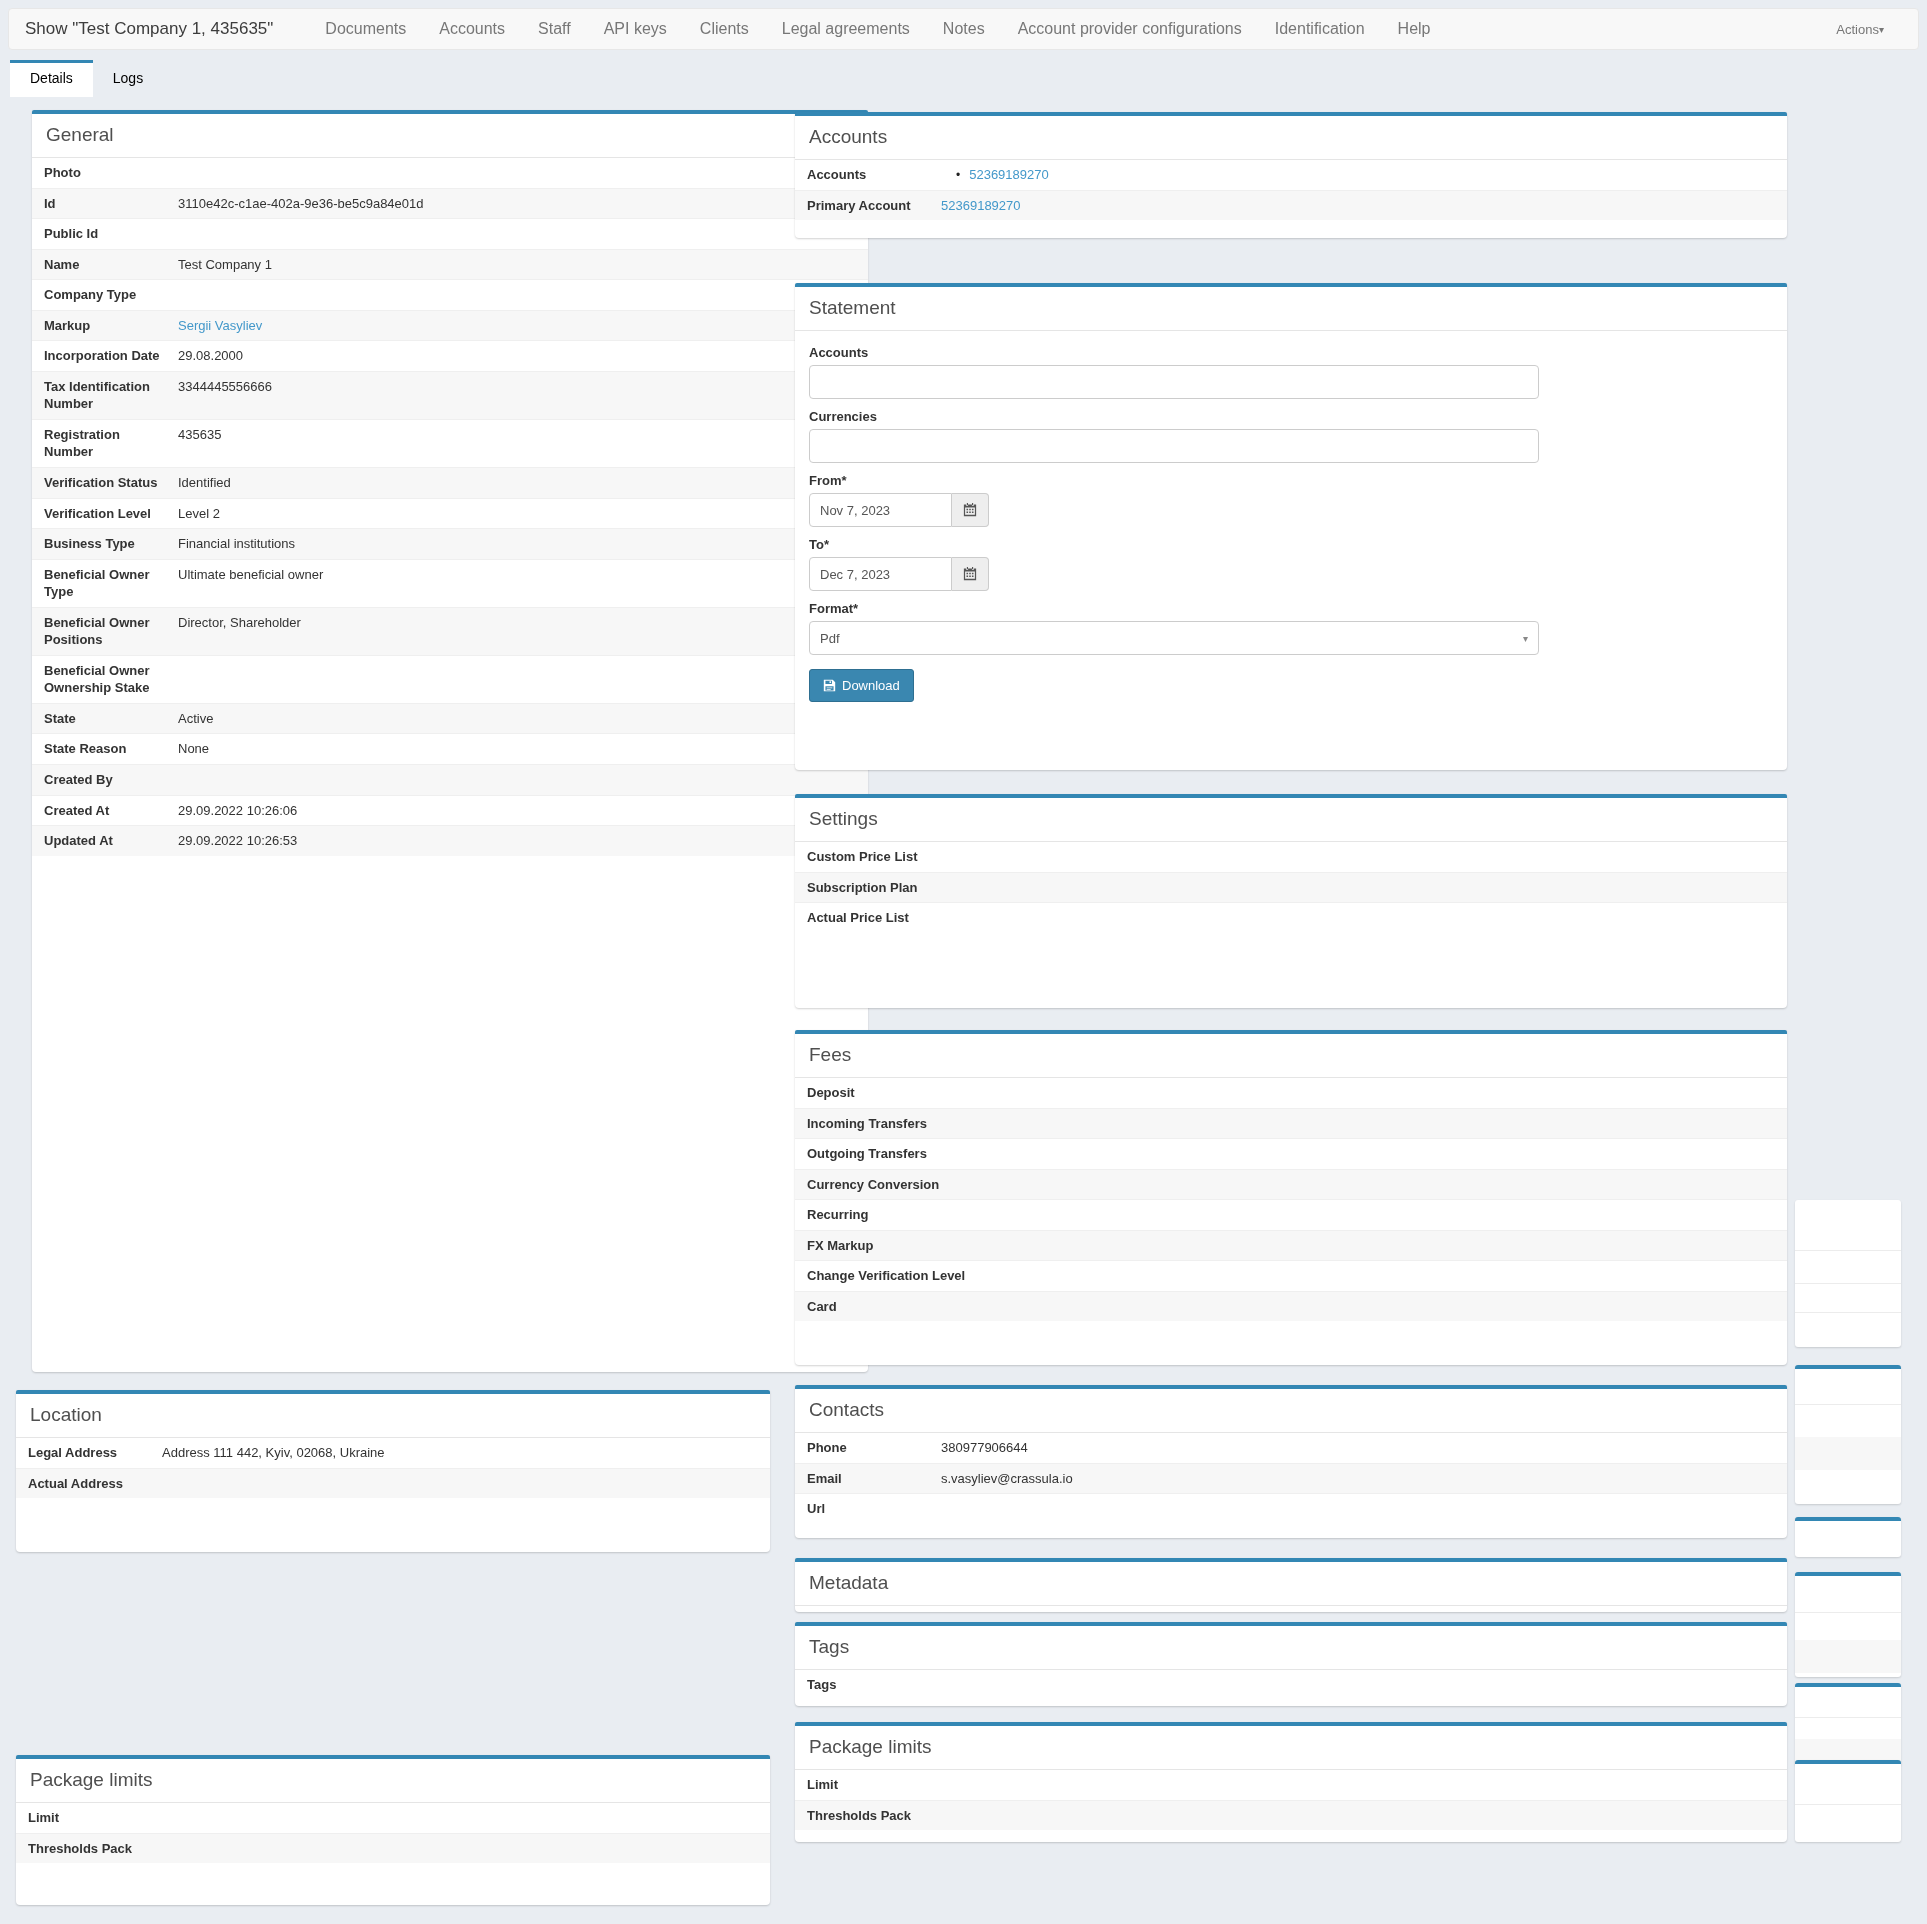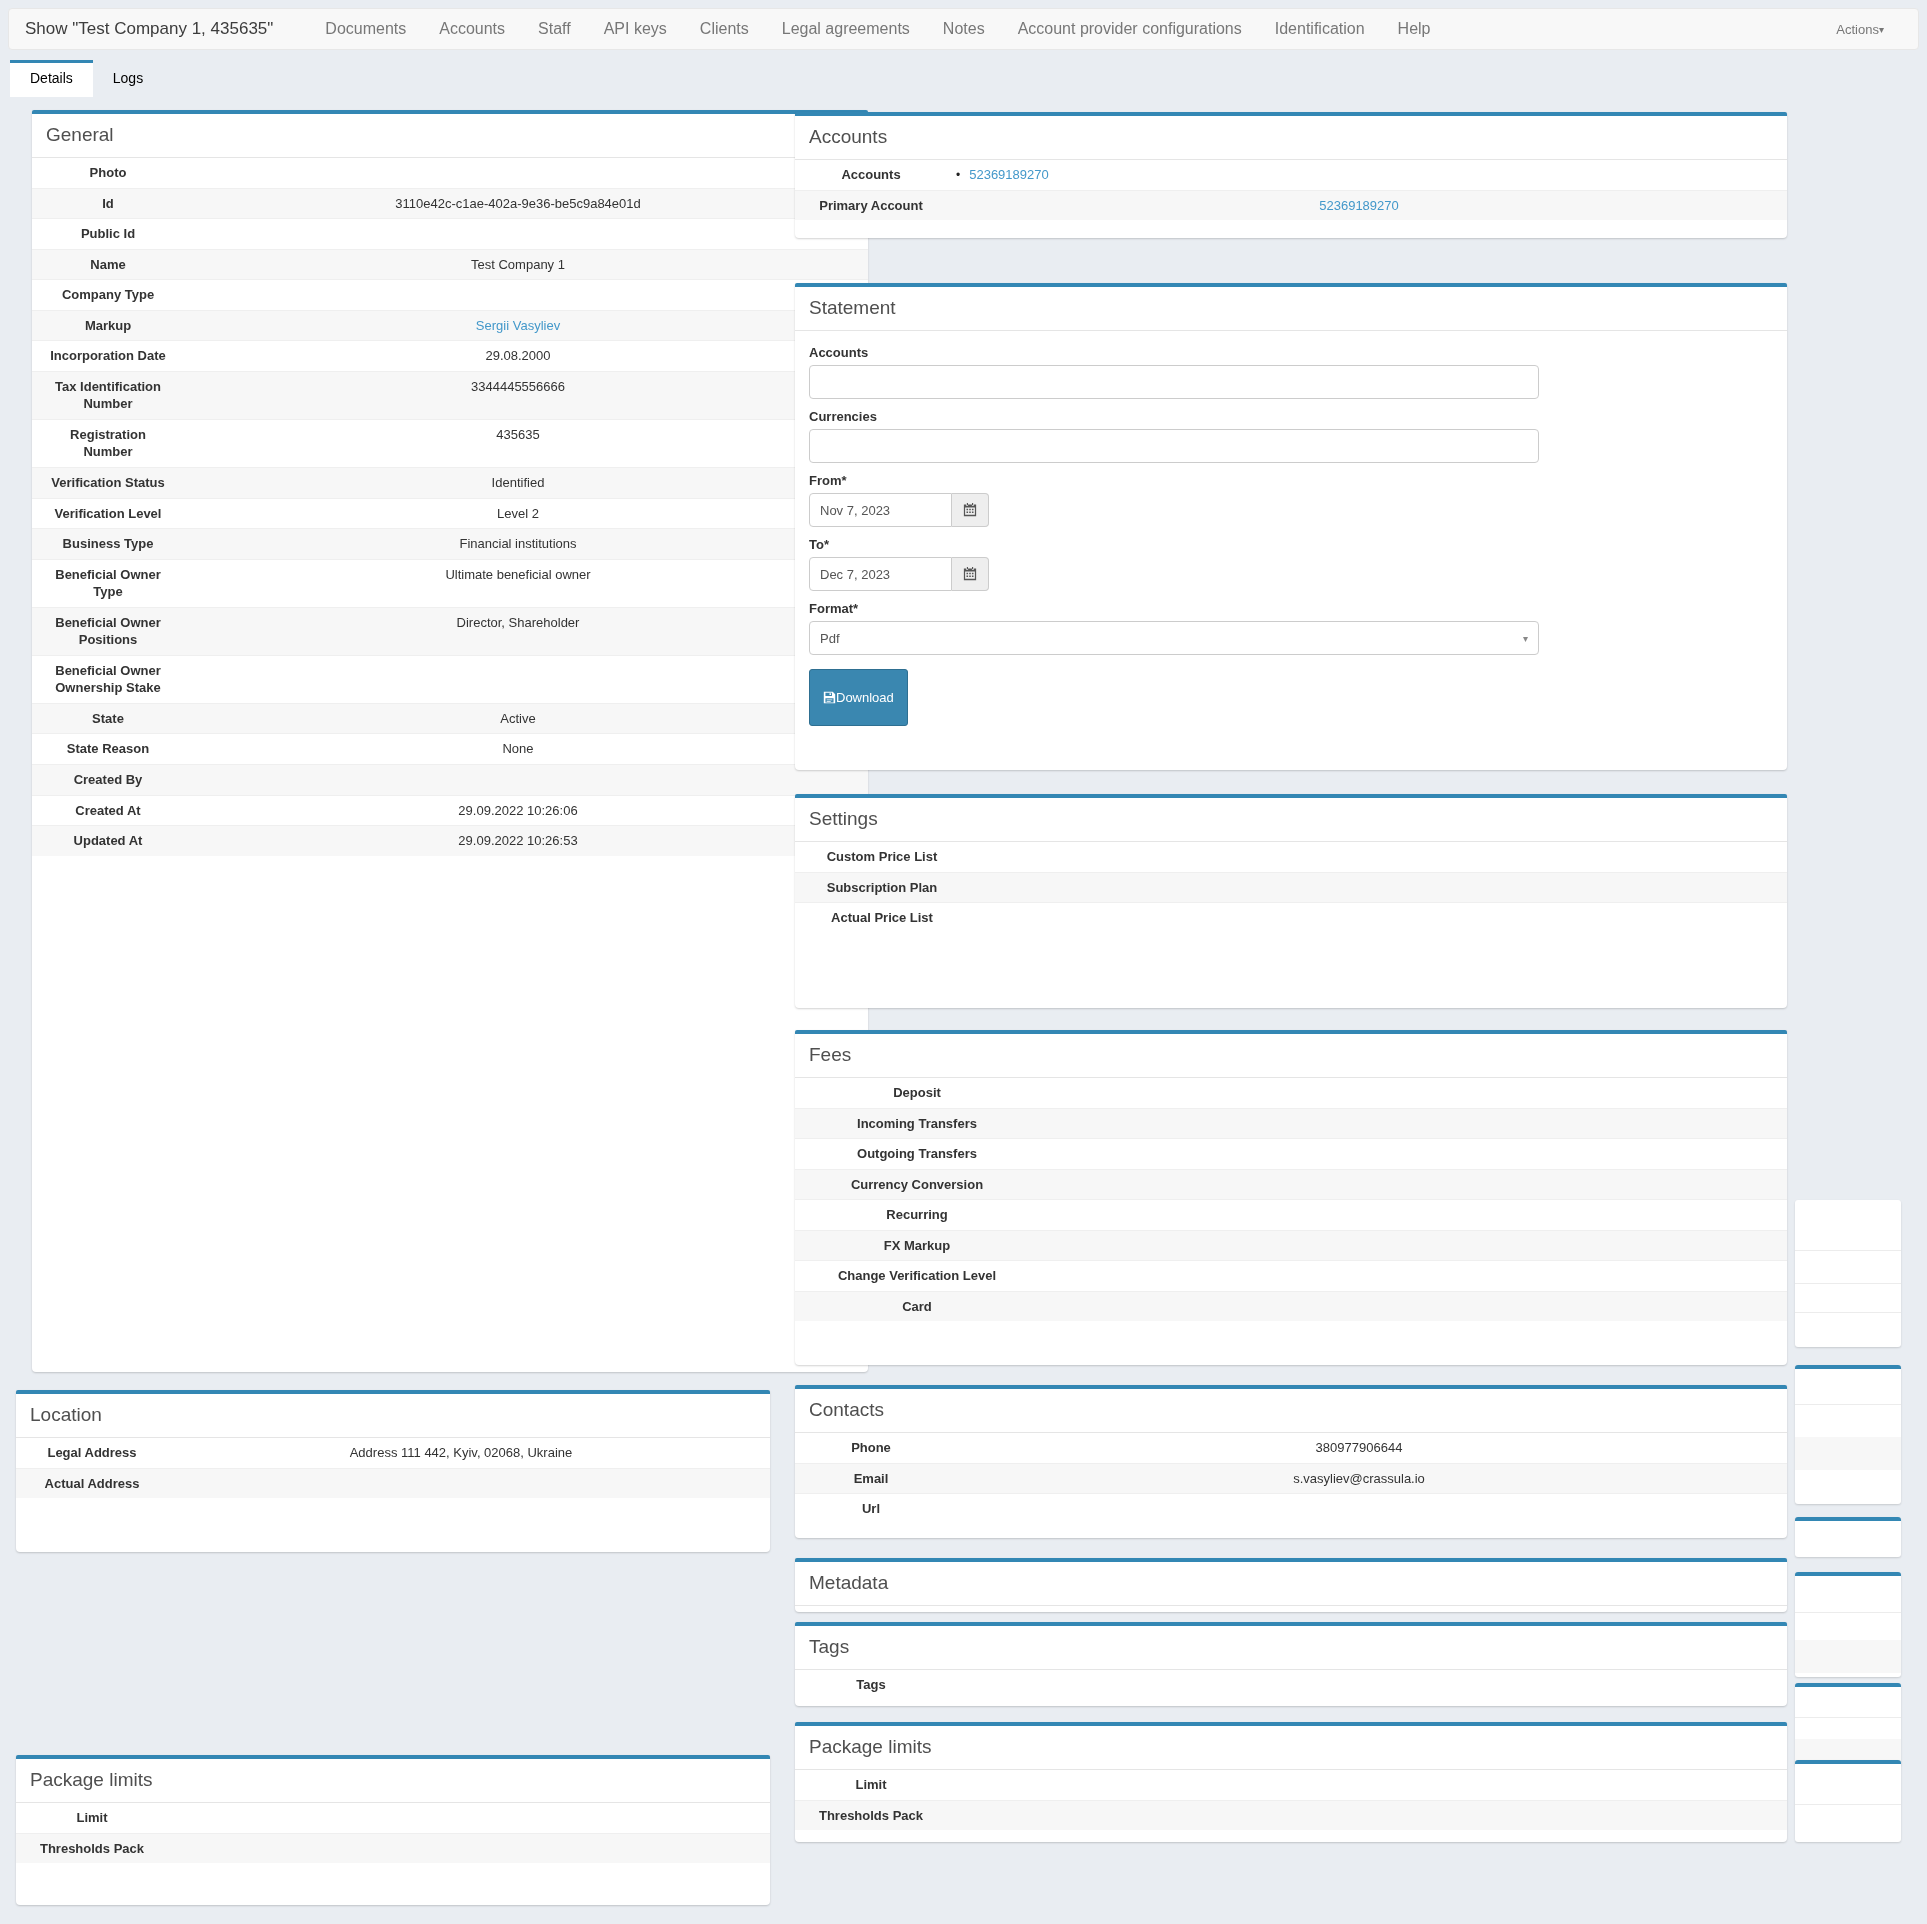--- a/index.html
+++ b/index.html
@@ -21,21 +21,21 @@
   
   .tabs{position:absolute;left:10px;top:60px;display:flex;}
   .tab{padding:10px 20px 11px;font-size:14px;color:#000000;cursor:pointer;}
   .tab.active{background:#fff;border-top:3px solid var(--accent);padding-top:7px;}
 
   
   .card{position:absolute;background:#fff;border-top:4px solid var(--accent);
     border-radius:2px 2px 4px 4px;box-shadow:0 1px 2px rgba(0,0,0,.18);overflow:hidden;box-sizing:border-box;}
   .card-title{font-size:19px;font-weight:400;color:#4f4f4f;margin:0;padding:10px 14px 11px;border-bottom:1px solid #e5e5e5;}
 
-  .row{display:flex;align-items:flex-start;padding:6px 10px 6px 12px;border-top:1px solid #efefef;line-height:1.35;text-align:center;}
+  .row{display:flex;align-items:flex-start;padding:6px 10px 6px 12px;border-top:1px solid #efefef;line-height:1.35;}
   .rows > .row:first-child{border-top:none;}
   .row.alt{background:#f7f7f7;}
   .row-label{flex:0 0 128px;padding-right:6px;font-weight:700;color:#333;}
   .rows.mid-labels .row-label{flex-basis:150px;}
   .rows.wide-labels .row-label{flex-basis:220px;}
   .row-value{flex:1;color:#333;word-break:break-word;}
   a.lnk{color:var(--link);text-decoration:none;cursor:pointer;}
   .blist{display:flex;gap:9px;padding-left:15px;align-items:baseline;}
   .dot{font-size:12px;color:#222;}
   .badge-no{display:inline-block;background:var(--badge);color:#fff;font-weight:700;font-size:11px;
@@ -49,21 +49,21 @@
     font-family:"Liberation Sans",sans-serif;font-size:13px;padding:6px 10px;box-sizing:border-box;}
   .inp.wide{width:730px;display:block;}
   .igroup{display:flex;}
   .inp.date{width:143px;border-radius:4px 0 0 4px;}
   .addon{width:37px;height:34px;background:#eee;border:1px solid #ccc;border-left:none;
     border-radius:0 4px 4px 0;display:inline-flex;align-items:center;justify-content:center;cursor:pointer;box-sizing:border-box;}
   .fselect{width:730px;height:34px;border:1px solid #ccc;border-radius:4px;display:flex;align-items:center;
     justify-content:space-between;padding:0 10px;color:#555;cursor:pointer;box-sizing:border-box;background:#fff;}
   .fcaret{color:#888;font-size:10px;}
   .btn-download{margin-top:14px;background:var(--btn);border:1px solid #2e6f91;color:#fff;border-radius:3px;
-    padding:20px 13px;font-size:13px;font-family:"Liberation Sans",sans-serif;display:inline-flex;align-items:center;cursor:pointer;}
+    padding:8px 13px;font-size:13px;font-family:"Liberation Sans",sans-serif;display:inline-flex;align-items:center;gap:6px;cursor:pointer;}
 
   
   .ghost{position:absolute;left:1795px;width:106px;background:#fff;border-radius:3px;box-shadow:0 1px 2px rgba(0,0,0,.15);}
   .ghost.bt{border-top:4px solid var(--accent);}
   .gl{position:absolute;left:0;right:0;height:1px;background:#ececec;}
   .gb{position:absolute;left:0;right:0;background:#f7f7f7;}
 </style>
 </head>
 <body>
 

